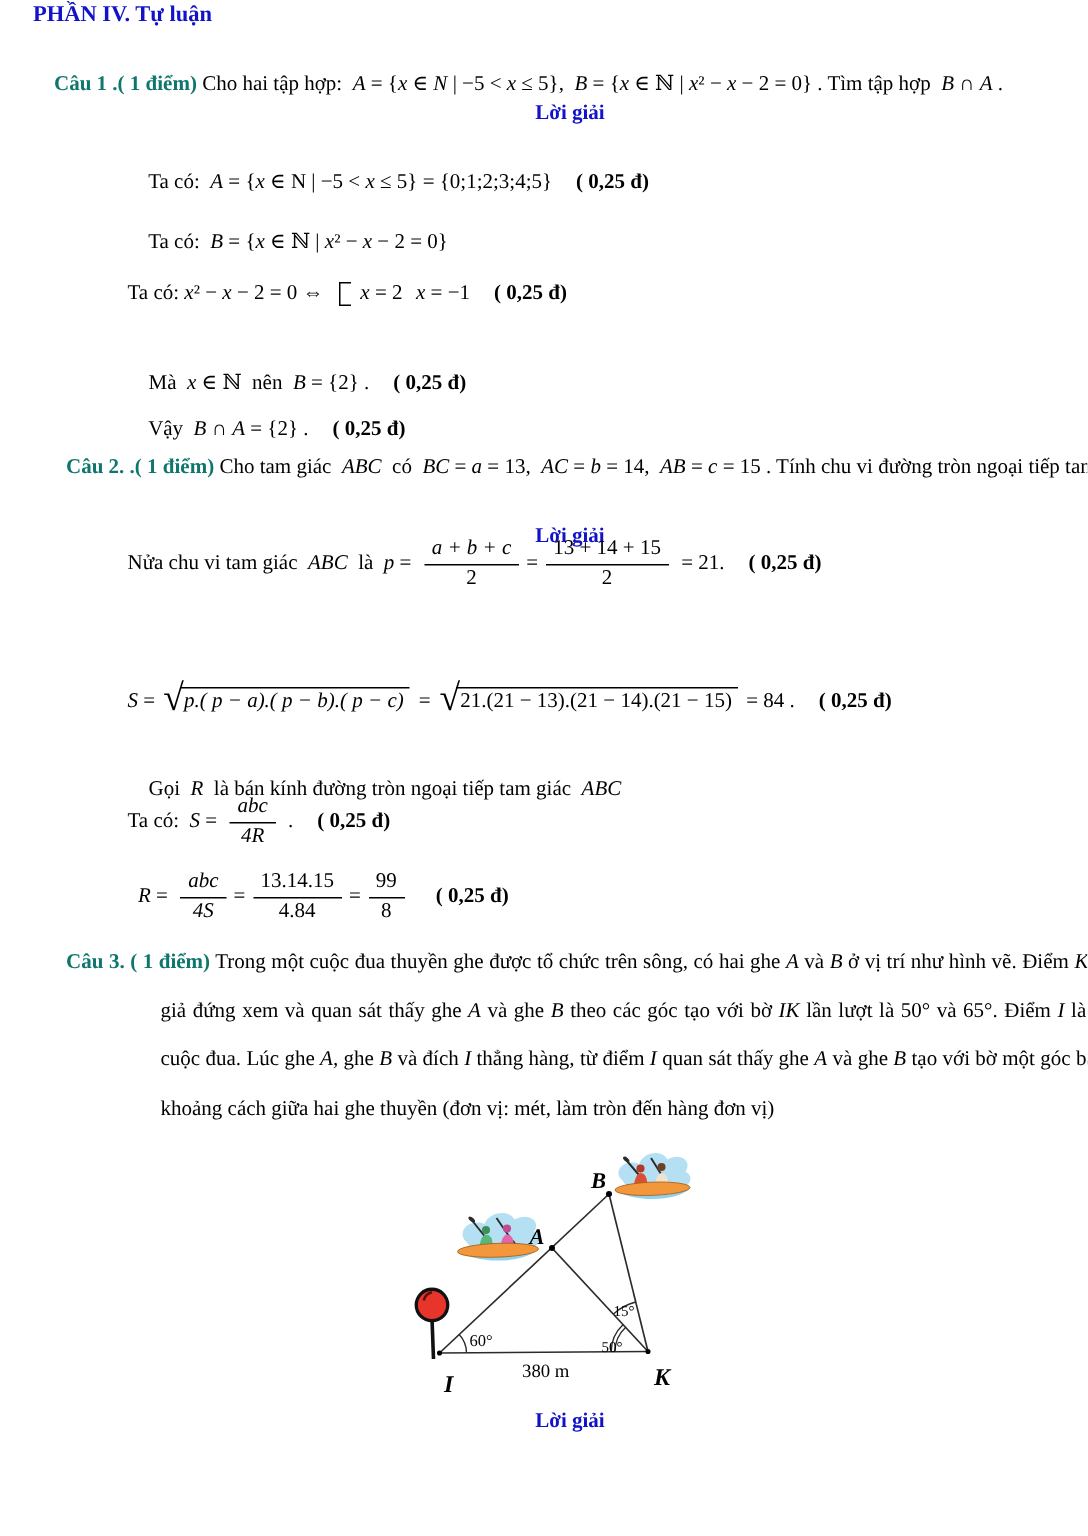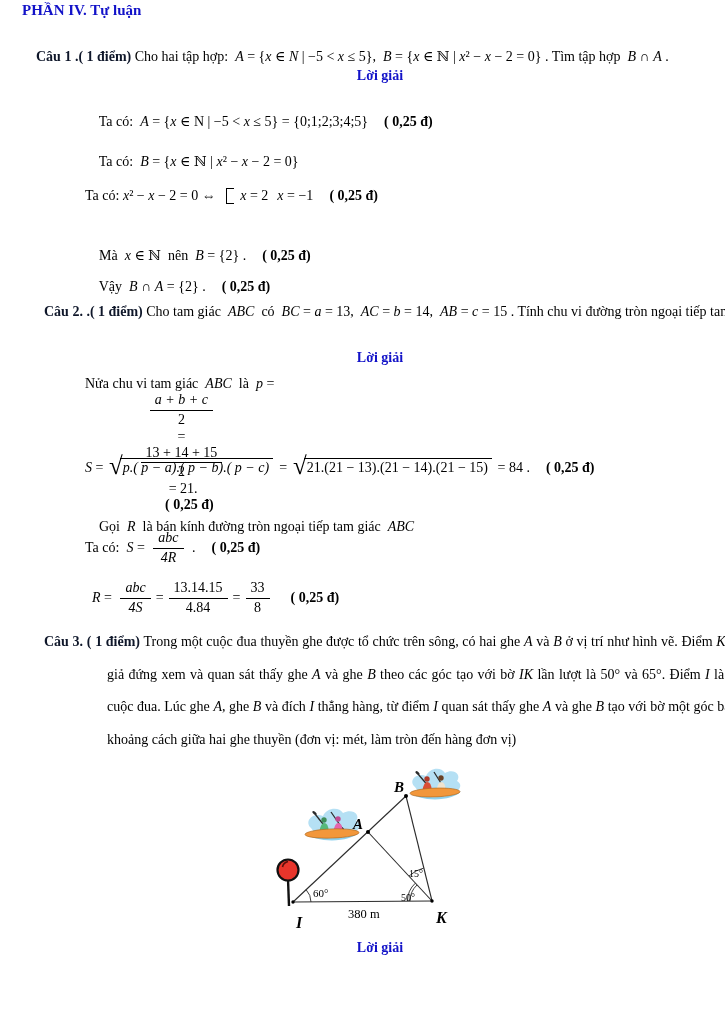--- a/index.html
+++ b/index.html
@@ -1,20 +1,20 @@
 <!DOCTYPE html>
 <html><head>
 <meta charset="utf-8">
 <style>
   html,body{margin:0;padding:0;background:#fff;}
   #page{position:relative;width:725px;height:1024px;background:#fff;overflow:hidden;
         font-family:"Liberation Serif","DejaVu Serif",serif;font-size:14px;color:#000;}
   .abs{position:absolute;}
   .sec-title{font-weight:bold;color:#1212c8;font-size:15px;}
-  .qlabel{font-weight:bold;color:#0f172a;white-space:pre;}
+  .qlabel{font-weight:bold;color:#0f766e;white-space:pre;}
   .solhead{font-weight:bold;color:#1212c8;}
   .center-row{left:0;width:702px;text-align:center;padding-left:58px;box-sizing:border-box;}
   .pts{font-weight:bold;margin-left:16px;white-space:pre;text-align:center;}
   .runs{white-space:pre-wrap;}
   .runs span{white-space:pre-wrap;}
   .mi{font-style:italic;}
   .textline{white-space:pre;}
   .mathline{display:flex;align-items:center;white-space:pre;}
   .para{white-space:normal;}
   .hang{padding-left:85px;text-indent:-63px;}
@@ -75,21 +75,21 @@
   </div>
 
   <div class="abs para hang q2para" style="left:22px;top:298px;width:694px;">
     <span class="qlabel">Câu 2. .( 1 điểm)</span><span class="runs"><span> Cho tam giác  </span><span class="mi">ABC</span><span>  có  </span><span class="mi">BC</span><span> = </span><span class="mi">a</span><span> = 13,  </span><span class="mi">AC</span><span> = </span><span class="mi">b</span><span> = 14,  </span><span class="mi">AB</span><span> = </span><span class="mi">c</span><span> = 15 . Tính chu vi đường tròn ngoại tiếp tam giác  </span></span>
   </div>
 
   <div class="abs center-row" style="top:350px;">
     <span class="solhead">Lời giải</span>
   </div>
 
-  <div class="abs mathline" style="left:85px;top:376px;height:48px;flex-direction:column;">
+  <div class="abs mathline" style="left:85px;top:352px;height:48px;">
     <span class="runs"><span>Nửa chu vi tam giác  </span><span class="mi">ABC</span><span>  là  </span><span class="mi">p</span><span> = </span></span>
     <span class="frac">
       <span class="fnum mi">a + b + c</span>
       <span class="fden">2</span>
     </span>
     <span>=</span>
     <span class="frac">
       <span class="fnum">13 + 14 + 15</span>
       <span class="fden">2</span>
     </span>
@@ -133,21 +133,21 @@
       <span class="fnum mi">abc</span>
       <span class="fden mi">4S</span>
     </span>
     <span>=</span>
     <span class="frac">
       <span class="fnum">13.14.15</span>
       <span class="fden">4.84</span>
     </span>
     <span>=</span>
     <span class="frac">
-      <span class="fnum">33</span>
+      <span class="fnum">99</span>
       <span class="fden">8</span>
     </span>
     <span class="pts">( 0,25 đ)</span>
   </div>
 
   <div class="abs para hang q3para" style="left:22px;top:626px;width:694px;">
     <span class="qlabel">Câu 3. ( 1 điểm)</span><span class="runs"><span> Trong một cuộc đua thuyền ghe được tổ chức trên sông, có hai ghe </span><span class="mi">A</span><span> và </span><span class="mi">B</span><span> ở vị trí như hình vẽ. Điểm </span><span class="mi">K</span><span> là vị trí khán giả đứng xem và quan sát thấy ghe </span><span class="mi">A</span><span> và ghe </span><span class="mi">B</span><span> theo các góc tạo với bờ </span><span class="mi">IK</span><span> lần lượt là 50° và 65°. Điểm </span><span class="mi">I</span><span> là đích đến của cuộc đua. Lúc ghe </span><span class="mi">A</span><span>, ghe </span><span class="mi">B</span><span> và đích </span><span class="mi">I</span><span> thẳng hàng, từ điểm </span><span class="mi">I</span><span> quan sát thấy ghe </span><span class="mi">A</span><span> và ghe </span><span class="mi">B</span><span> tạo với bờ một góc bằng 60°. Tính khoảng cách giữa hai ghe thuyền (đơn vị: mét, làm tròn đến hàng đơn vị)</span></span>
   </div>
 
   <div class="abs" style="left:258px;top:766px;">

